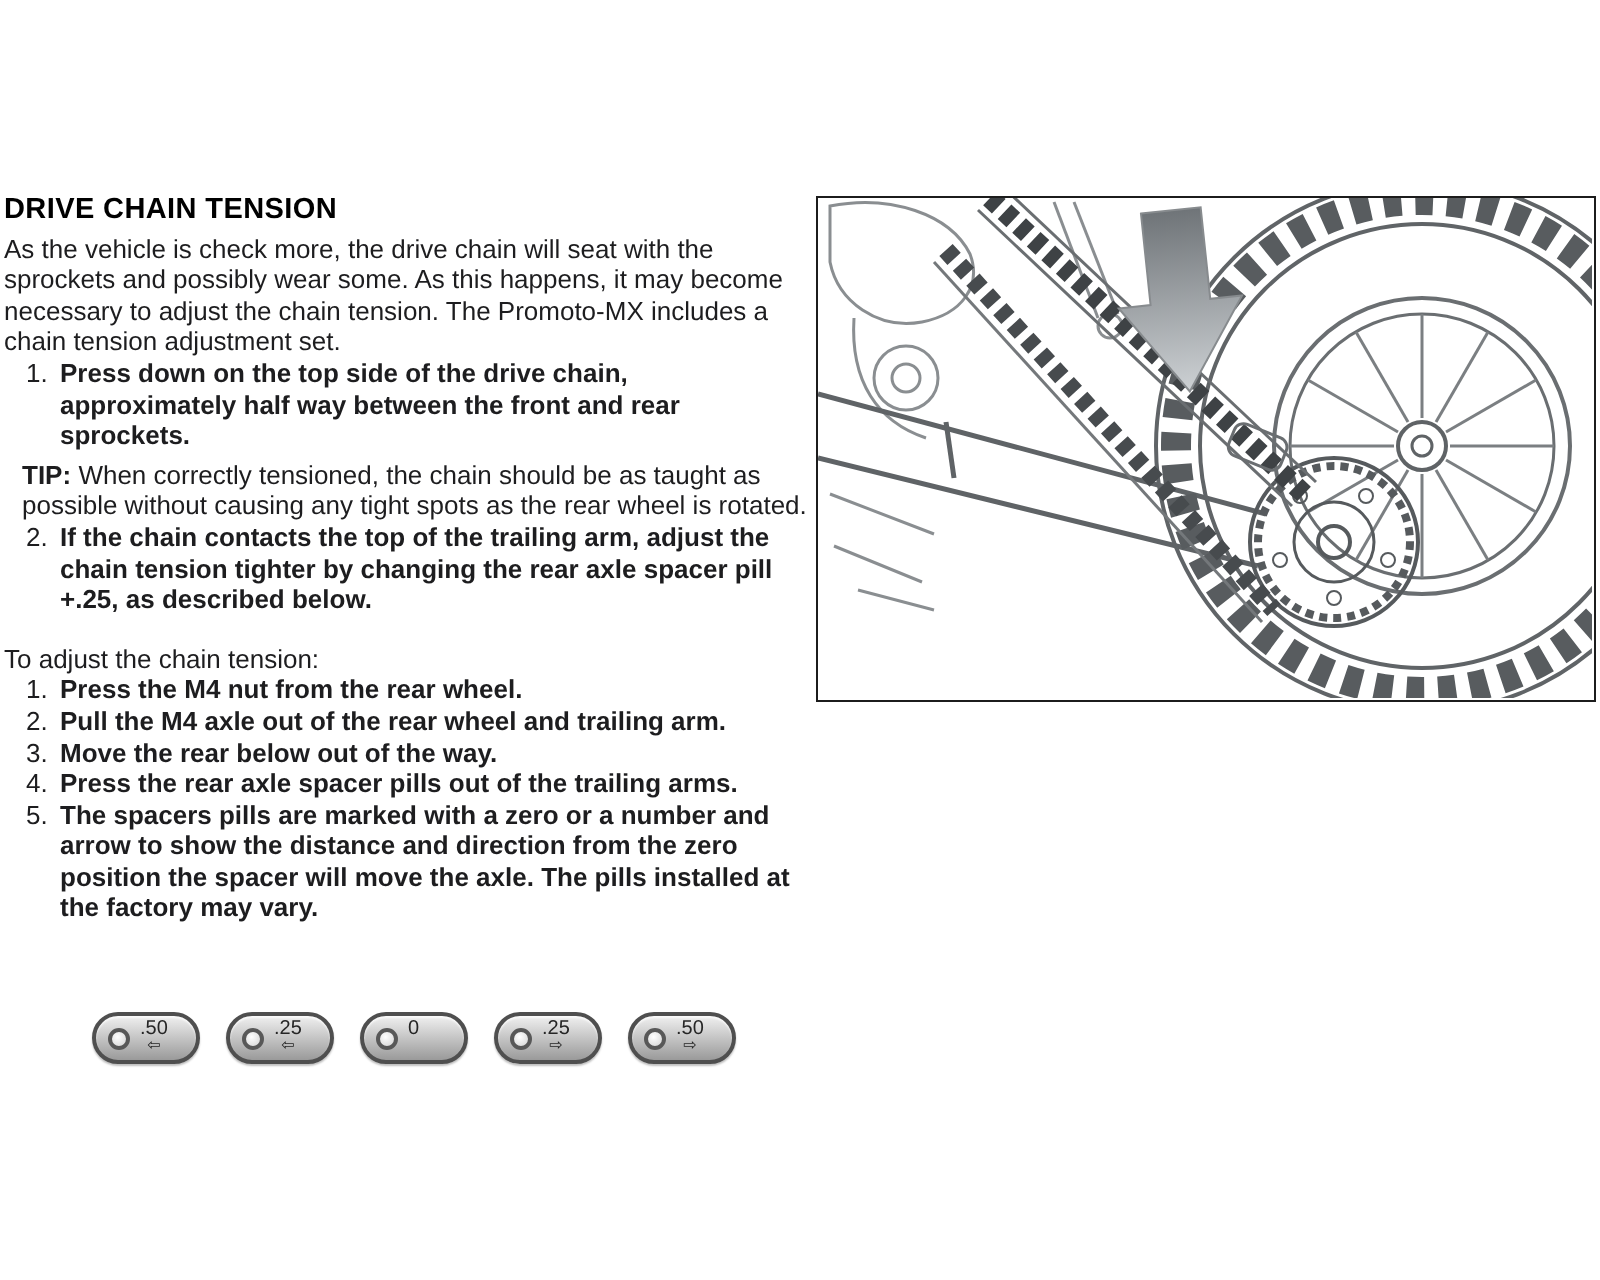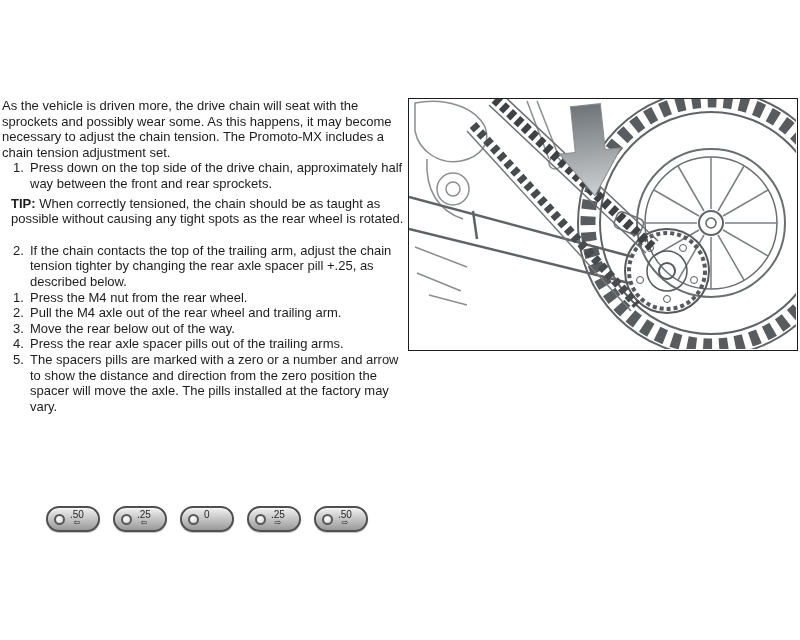--- a/index.html
+++ b/index.html
@@ -15,22 +15,22 @@
   .left-col {
     position: absolute; left: 2px; top: 98px; width: 402px;
     font-size: 13px; line-height: 15.6px;
   }
   .title { font-size: 14.5px; font-weight: bold; color: #000; margin: 0 0 3px 0; letter-spacing: .2px; }
   .body-p { margin: 0; }
   .lead { margin: 0; }
   .lead2 { margin: 14px 0 0 0; }
   .step { display: flex; align-items: flex-start; padding-left: 11px; margin: 0; }
   .step .num { flex: 0 0 17px; }
-  .step .txt { flex: 1; }
-  .tip { margin: 4px 0 16px 9px; }
+  .step .txt { flex: 1; font-weight: bold; }
+  .tip { margin: 4px 0 0 9px; }
   .tip b { font-weight: bold; }
   .pills { position: absolute; left: 46px; top: 506px; display: flex; gap: 13px; }
   .pill {
     width: 54px; height: 26px; border-radius: 13px;
     border: 2px solid #4f4f4f;
     background: linear-gradient(180deg, #f0f0f0 0%, #c9c9c9 45%, #9a9a9a 100%);
     display: flex; align-items: center; gap: 5px; padding: 0 6px;
     box-shadow: inset 0 1px 1px rgba(255,255,255,.7), 0 1px 1px rgba(0,0,0,.25);
   }
   .hole {
@@ -43,37 +43,39 @@
   .pill-arrow { font-size: 8px; color: #262626; height: 8px; line-height: 8px; }
   .figure {
     position: absolute; left: 408px; top: 98px; width: 390px; height: 253px;
     border: 1.5px solid #1c1c1c; background: #fff; overflow: hidden;
   }
 </style>
 </head>
 <body>
 
 <div class="left-col">
-  <p class="body-p">As the vehicle is driven more, the drive chain will seat with the sprockets and possibly wear some. As this happens, it may become necessary to adjust the chain tension. The Promoto-MX includes a chain tension adjustment set.</p>
+  <h1 class="title">DRIVE CHAIN TENSION</h1>
+  <p class="body-p">As the vehicle is check more, the drive chain will seat with the sprockets and possibly wear some. As this happens, it may become necessary to adjust the chain tension. The Promoto-MX includes a chain tension adjustment set.</p>
 
   <div class="step">
     <span class="num">1.</span>
     <span class="txt">Press down on the top side of the drive chain, approximately half way between the front and rear sprockets.</span>
   </div>
 
   <p class="tip">
     <b>TIP:</b>
     <span>When correctly tensioned, the chain should be as taught as possible without causing any tight spots as the rear wheel is rotated.</span>
   </p>
 
   <div class="step">
     <span class="num">2.</span>
     <span class="txt">If the chain contacts the top of the trailing arm, adjust the chain tension tighter by changing the rear axle spacer pill +.25, as described below.</span>
   </div>
 
+  <p class="lead lead2">To adjust the chain tension:</p>
 
   <div class="step">
     <span class="num">1.</span>
     <span class="txt">Press the M4 nut from the rear wheel.</span>
   </div>
   <div class="step">
     <span class="num">2.</span>
     <span class="txt">Pull the M4 axle out of the rear wheel and trailing arm.</span>
   </div>
   <div class="step">

